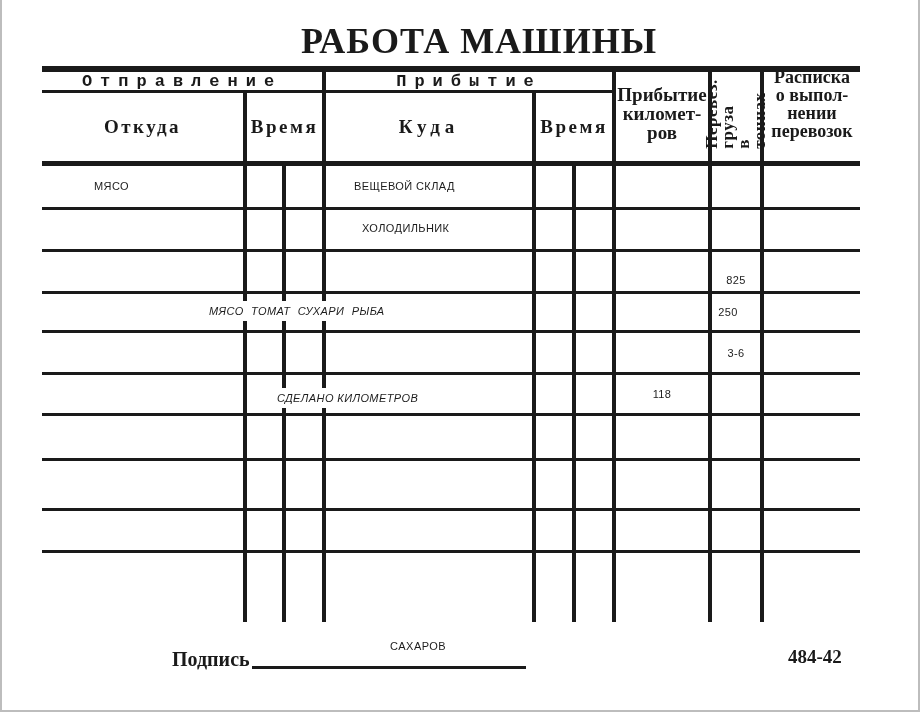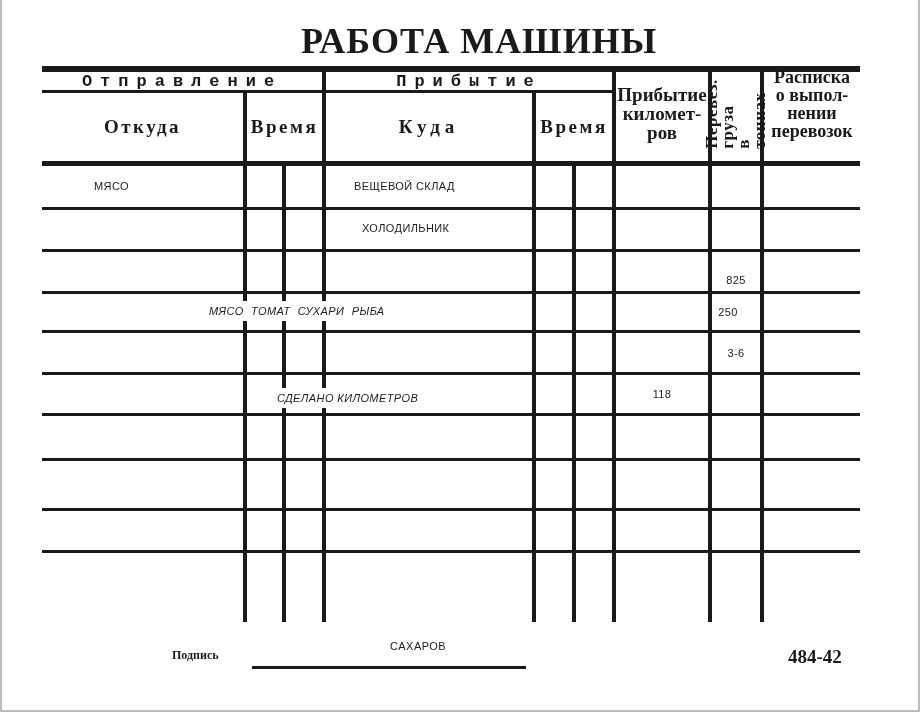--- a/index.html
+++ b/index.html
@@ -53,21 +53,21 @@
     color:#1c1c1c;white-space:nowrap;
   }
   .patch{background:var(--paper);padding:4px 5px;font-style:italic;}
   .cargo{word-spacing:4px;}
   .numcell{
     position:absolute;z-index:3;
     display:flex;align-items:center;justify-content:center;
     font-family:"Liberation Sans",sans-serif;
     font-size:11px;letter-spacing:0.4px;color:#1c1c1c;
   }
-  .sig-label{position:absolute;left:170px;top:648px;font-weight:bold;font-size:12px;color:var(--ink);}
+  .sig-label{position:absolute;left:170px;top:648px;font-weight:bold;font-size:20px;color:var(--ink);}
   .sig-name{position:absolute;left:388px;top:640px;font-family:"Liberation Sans",sans-serif;font-size:11px;letter-spacing:0.5px;color:#1c1c1c;}
   .sig-line{position:absolute;left:250px;top:666px;width:274px;height:3px;background:var(--ink);}
   .form-code{position:absolute;left:786px;top:646px;font-weight:bold;font-size:19px;color:var(--ink);}
 </style>
 </head>
 <body>
 
 <div class="page">
 
   <div class="title">РАБОТА МАШИНЫ</div>

